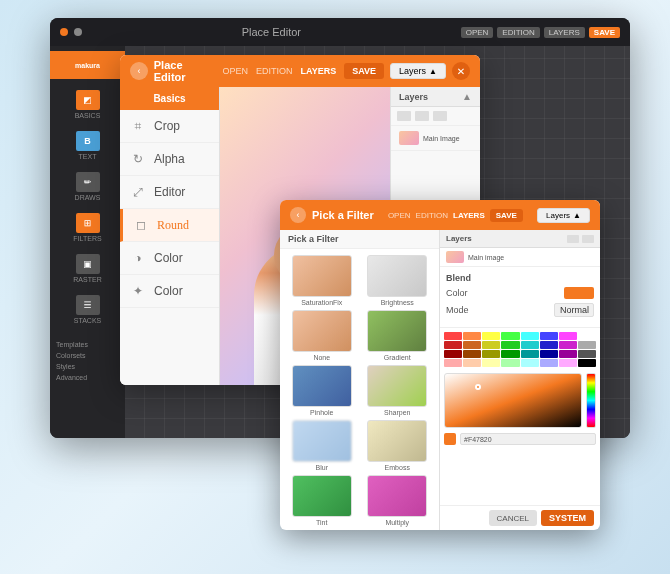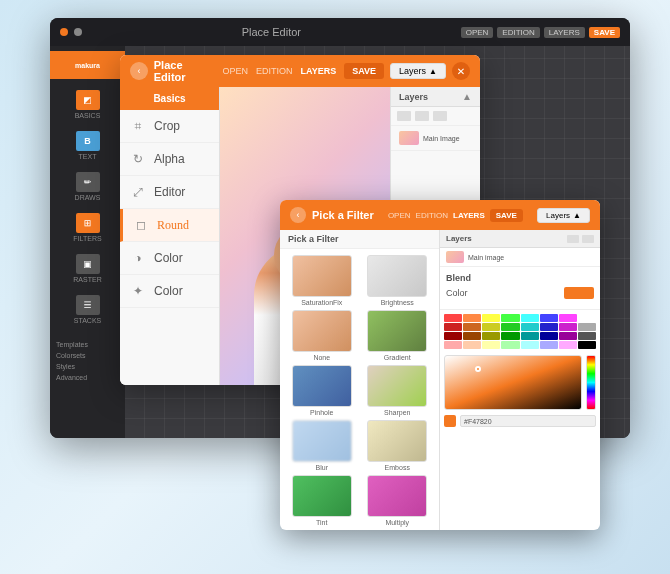--- a/index.html
+++ b/index.html
@@ -714,20 +714,24 @@
           <span style="font-size:7px;color:#555;">Main image</span>
         </div>
       </div>
 
       <div class="blend-section">
         <div style="font-size:9px;color:#555;font-weight:bold;margin-bottom:4px;">Blend</div>
         <div class="blend-row">
           <span class="blend-label">Color</span>
           <div style="width:30px;height:12px;background:#f47820;border-radius:2px;"></div>
         </div>
+        <div class="blend-row">
+          <span class="blend-label">Mode</span>
+          <div class="blend-value">Normal</div>
+        </div>
       </div>
 
       <div class="color-picker-area">
 
         <div class="color-palette-grid">
           <div class="color-cell" style="background:#f44;"></div>
           <div class="color-cell" style="background:#f84;"></div>
           <div class="color-cell" style="background:#ff4;"></div>
           <div class="color-cell" style="background:#4f4;"></div>
           <div class="color-cell" style="background:#4ff;"></div>
@@ -771,15 +775,19 @@
         </div>
 
         <div style="display:flex;align-items:center;gap:4px;margin-top:3px;">
           <div style="width:12px;height:12px;background:#f47820;border-radius:2px;"></div>
           <div style="flex:1;height:12px;background:#f0f0f0;border-radius:2px;border:1px solid #ddd;padding:0 3px;display:flex;align-items:center;">
             <span style="font-size:7px;color:#555;">#F47820</span>
           </div>
         </div>
       </div>
 
+      <div class="filter-actions">
+        <button class="cancel-btn">CANCEL</button>
+        <button class="save-btn">SYSTEM</button>
+      </div>
     </div>
   </div>
 </div>
 
 </body></html>

